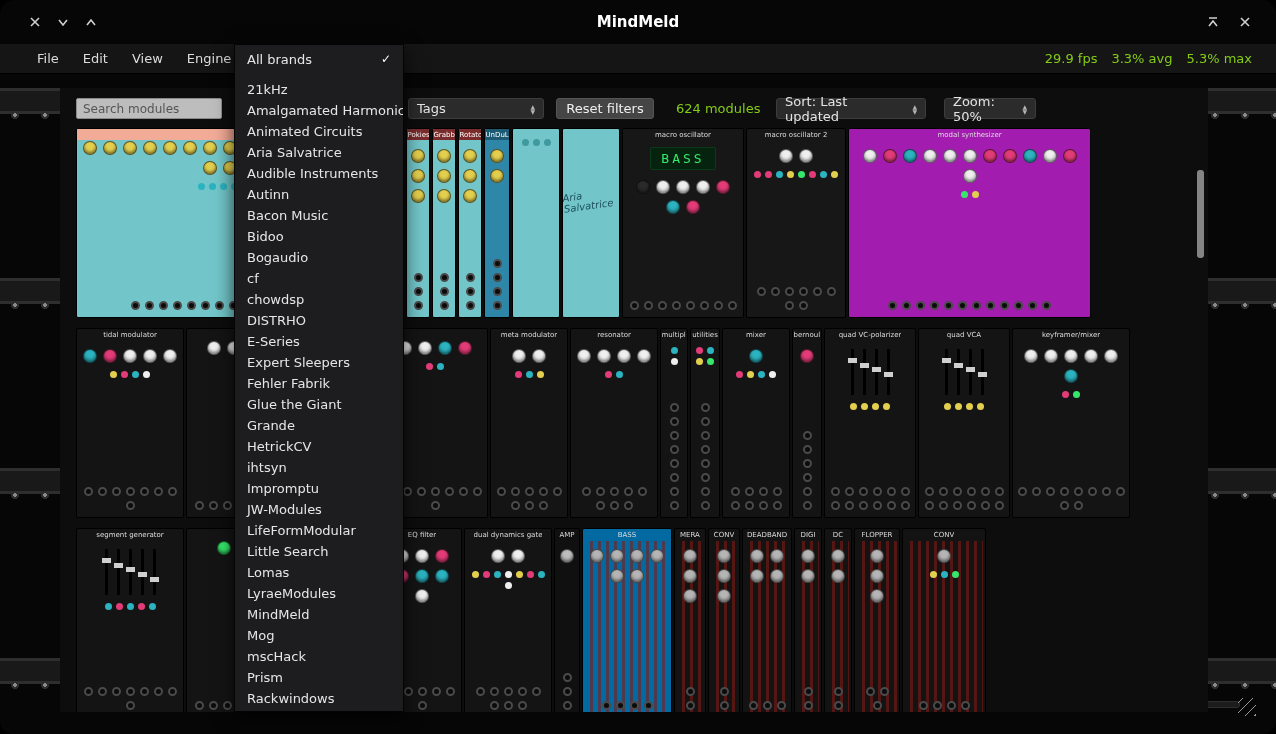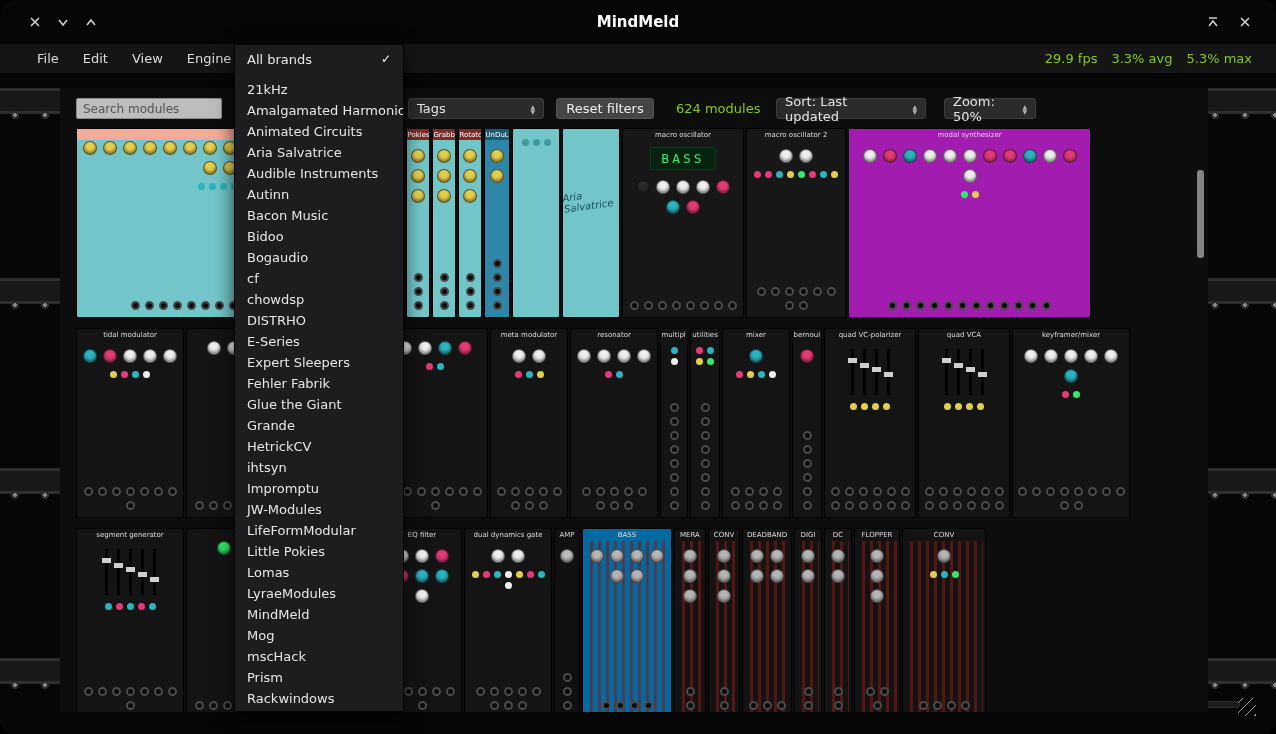--- a/index.html
+++ b/index.html
@@ -964,21 +964,21 @@
         <div class="brand-item">E-Series</div>
         <div class="brand-item">Expert Sleepers</div>
         <div class="brand-item">Fehler Fabrik</div>
         <div class="brand-item">Glue the Giant</div>
         <div class="brand-item">Grande</div>
         <div class="brand-item">HetrickCV</div>
         <div class="brand-item">ihtsyn</div>
         <div class="brand-item">Impromptu</div>
         <div class="brand-item">JW-Modules</div>
         <div class="brand-item">LifeFormModular</div>
-        <div class="brand-item">Little Pokies</div>
+        <div class="brand-item">Little Search</div>
         <div class="brand-item">Lomas</div>
         <div class="brand-item">LyraeModules</div>
         <div class="brand-item">MindMeld</div>
         <div class="brand-item">Mog</div>
         <div class="brand-item">mscHack</div>
         <div class="brand-item">Prism</div>
         <div class="brand-item">Rackwindows</div>
       </div>
   </div>
 

